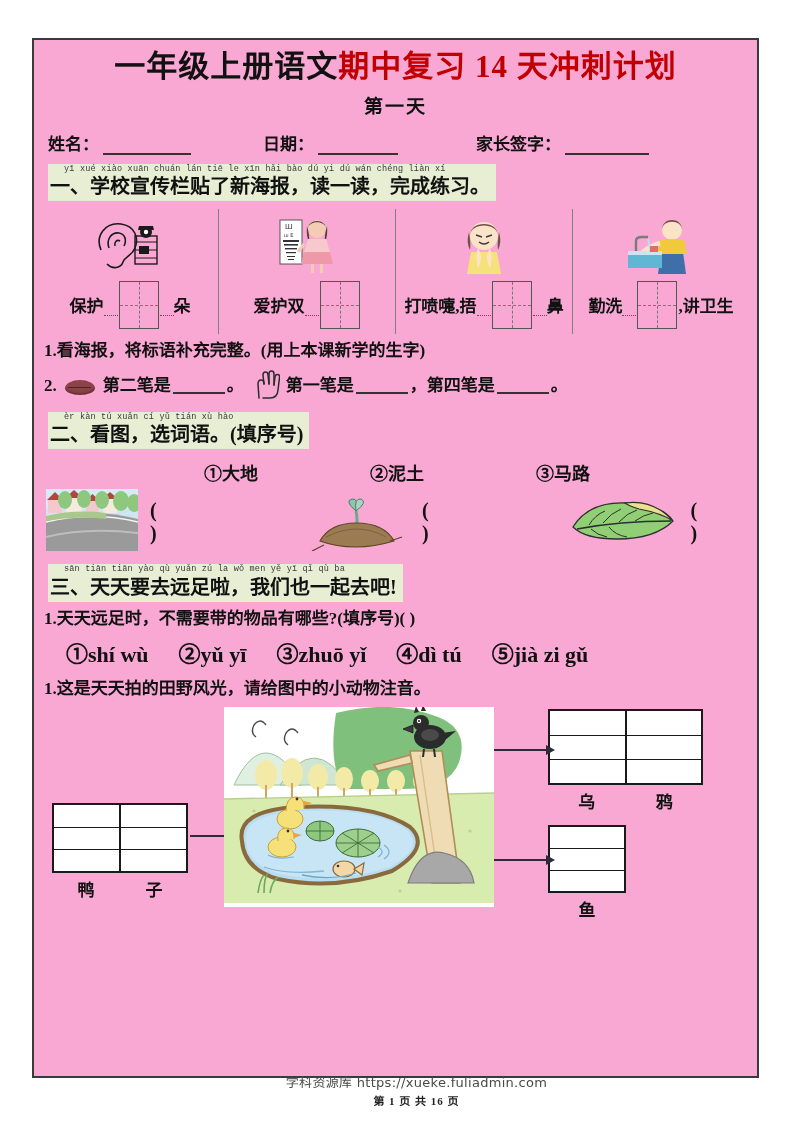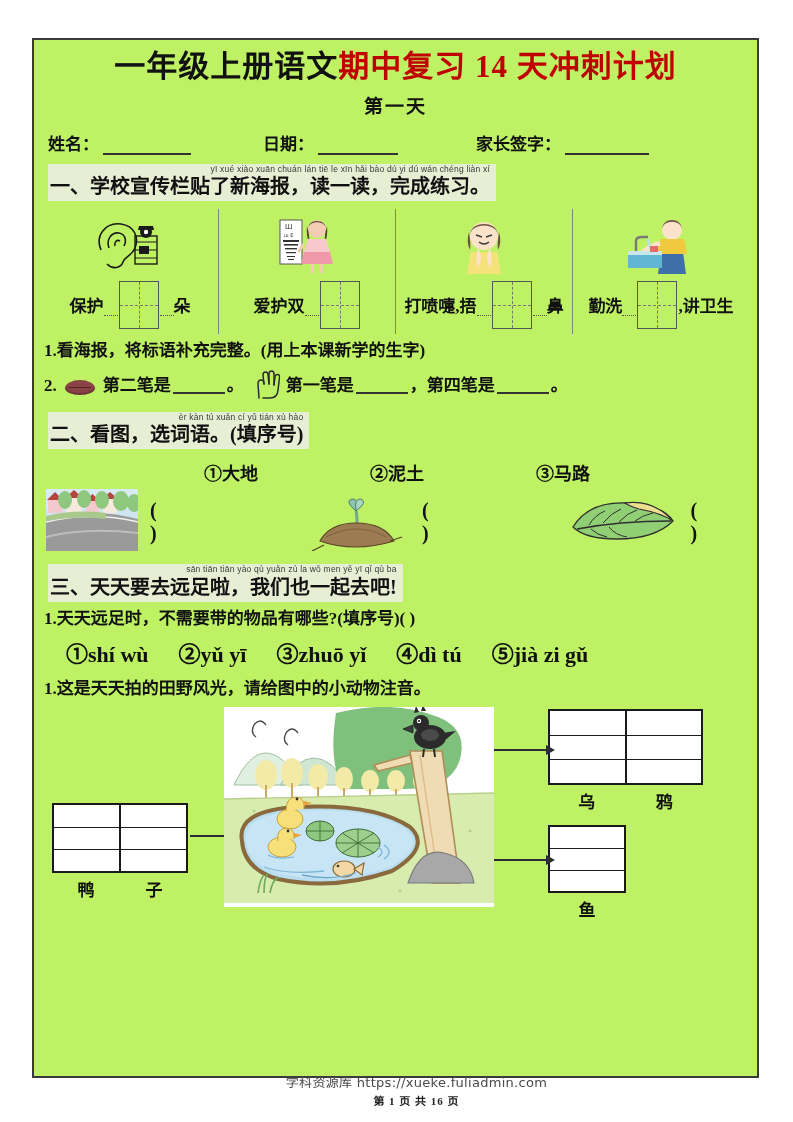--- a/index.html
+++ b/index.html
@@ -11,21 +11,21 @@
     -webkit-font-smoothing:antialiased;
     position:relative;
     overflow:hidden;
   }
   .page{
     position:absolute;
     left:32px;top:38px;
     width:727px;height:1040px;
     border:2px solid #3a3a3a;
     box-sizing:border-box;
-    background:#bef264;
+    background:#f9a8d4;
     padding:0;
   }
   .inner{position:relative;width:100%;height:100%;}
 
   
   .title{
     text-align:center;
     font-size:31px;
     font-weight:bold;
     letter-spacing:1px;
@@ -69,27 +69,26 @@
   .sec{
     margin-top:9px;
     margin-left:6px;
     display:inline-block;
     background:#e7eed4;
     padding:1px 6px 2px 2px;
   }
   .sec-wrap{padding-left:8px;}
   .pinyin-line{
     font-size:8.5px;
-    font-family:Liberation Sans, sans-serif;
+    font-family:Liberation Mono, monospace;
     color:#3a3a3a;
     letter-spacing:.2px;
     white-space:nowrap;
     line-height:1.1;
     padding-left:14px;
-    text-align:right;
   }
   .sec-text{
     font-size:20px;
     font-weight:bold;
     white-space:nowrap;
     line-height:1.25;
     letter-spacing:0px;
   }
 
   

